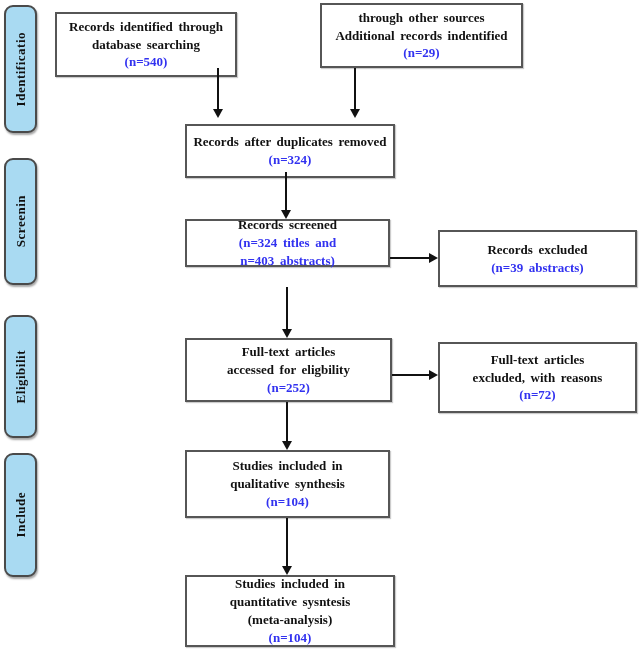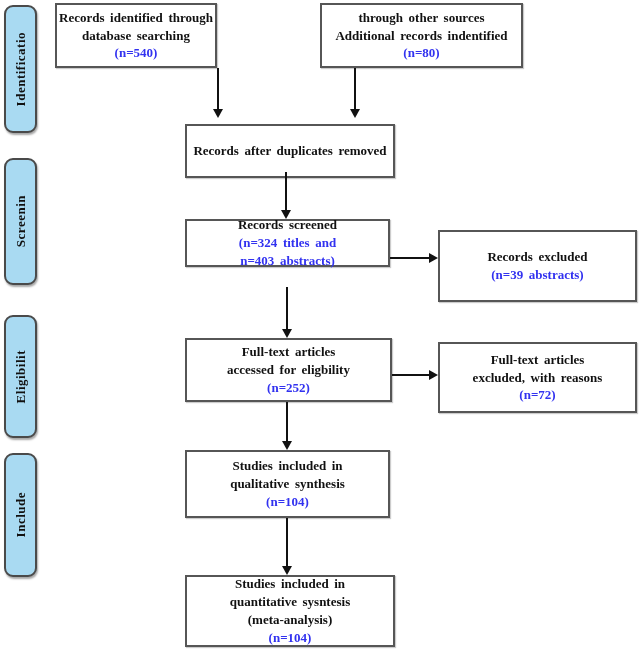--- a/index.html
+++ b/index.html
@@ -122,53 +122,54 @@
   <div class="stage" style="top:158px; height:127px;">
     <span class="stage-label">Screenin</span>
   </div>
   <div class="stage" style="top:315px; height:123px;">
     <span class="stage-label">Eligibilit</span>
   </div>
   <div class="stage" style="top:453px; height:124px;">
     <span class="stage-label">Include</span>
   </div>
 
-  <div class="fbox" style="left:55px; top:3px; width:162px; height:65px;">
+  <div class="fbox" style="left:55px; top:12px; width:182px; height:65px;">
     <div>
       <div>Records identified through</div>
       <div>database searching</div>
       <div class="count">(n=540)</div>
     </div>
   </div>
 
   <div class="fbox" style="left:320px; top:3px; width:203px; height:65px;">
     <div>
       <div>through other sources</div>
       <div>Additional records indentified</div>
-      <div class="count">(n=80)</div>
+      <div class="count">(n=29)</div>
     </div>
   </div>
 
   <div class="fbox" style="left:185px; top:118px; width:210px; height:54px;margin-top:6px;">
     <div>
       <div>Records after duplicates removed</div>
+      <div class="count">(n=324)</div>
     </div>
   </div>
 
   <div class="fbox" style="left:185px; top:219px; width:205px; height:48px;">
     <div>
       <div>Records screened</div>
       <div class="count leftblock">
         <div>(n=324 titles and</div>
         <div>n=403 abstracts)</div>
       </div>
     </div>
   </div>
 
-  <div class="fbox" style="left:438px; top:230px; width:199px; height:72px;">
+  <div class="fbox" style="left:438px; top:230px; width:199px; height:57px;">
     <div>
       <div>Records excluded</div>
       <div class="count">(n=39 abstracts)</div>
     </div>
   </div>
 
   <div class="fbox" style="left:185px; top:338px; width:207px; height:64px;">
     <div>
       <div>Full-text articles</div>
       <div>accessed for eligbility</div>

